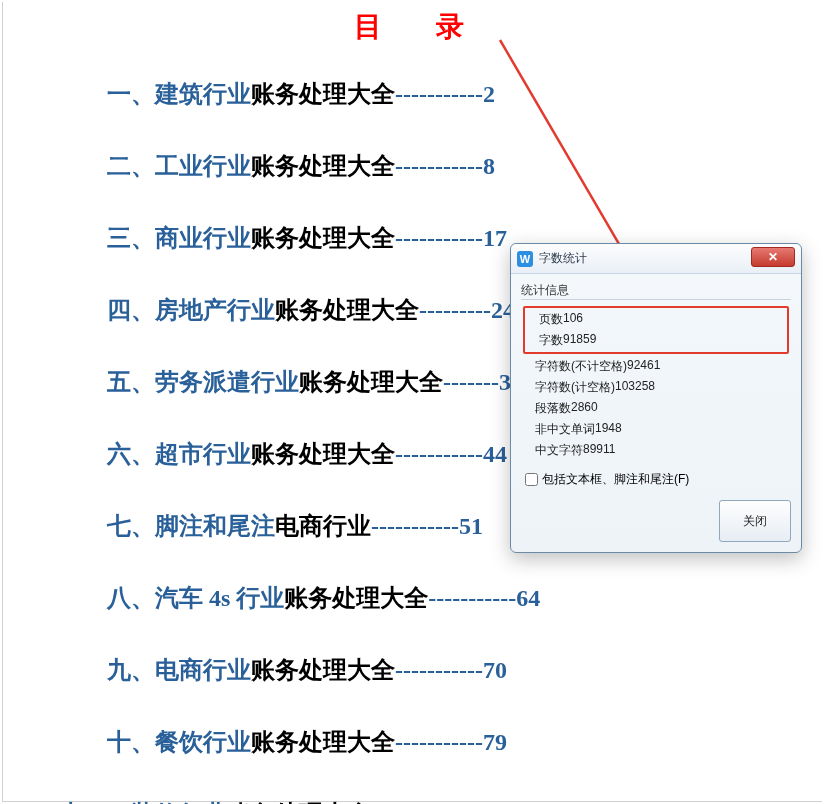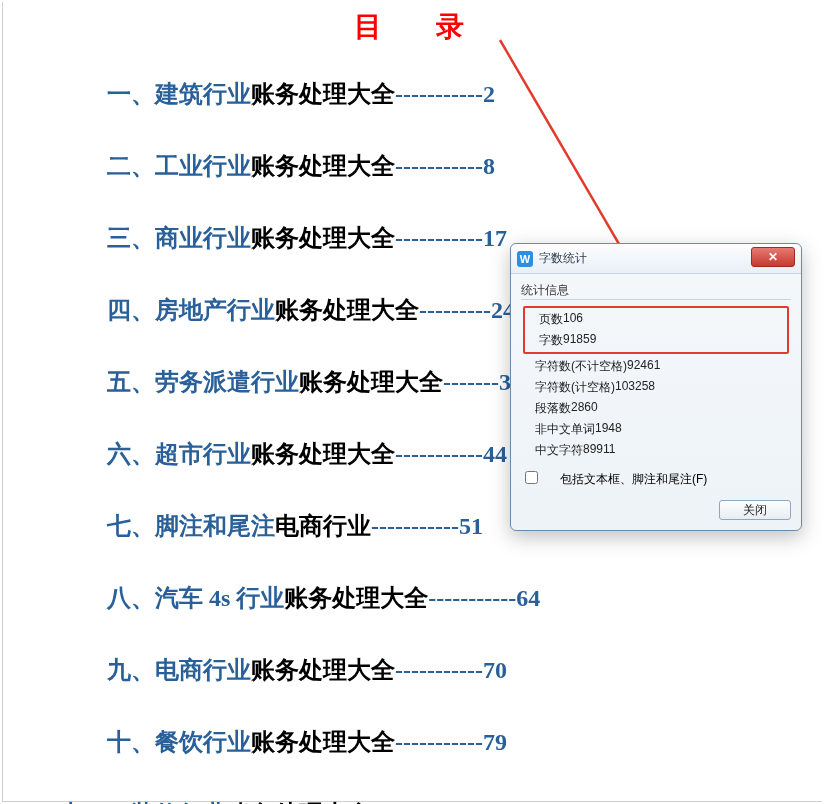--- a/index.html
+++ b/index.html
@@ -144,32 +144,32 @@
       border: 2px solid #e23b2e;
       border-radius: 2px;
       margin: 0 2px 2px 2px;
       padding-top: 1px;
       padding-bottom: 1px;
     }
     .dlg-checkbox {
       margin-top: 10px;
       padding-left: 4px;
       display: flex;
-      align-items: flex-start;
-      gap: 22px;
+      align-items: center;
+      gap: 4px;
     }
     .dlg-checkbox input { width: 13px; height: 13px; }
     .dlg-footer {
       display: flex;
       justify-content: flex-end;
       margin-top: 12px;
     }
     .dlg-btn {
       min-width: 72px;
-      height: 20px;
+      height: 42px;
       background: linear-gradient(#fefefe, #e7edf4);
       border: 1px solid #8fa7bf;
       border-radius: 3px;
       font-size: 12px;
       cursor: pointer;
       color: #222;
     }
   </style>
 </head>
 <body>

